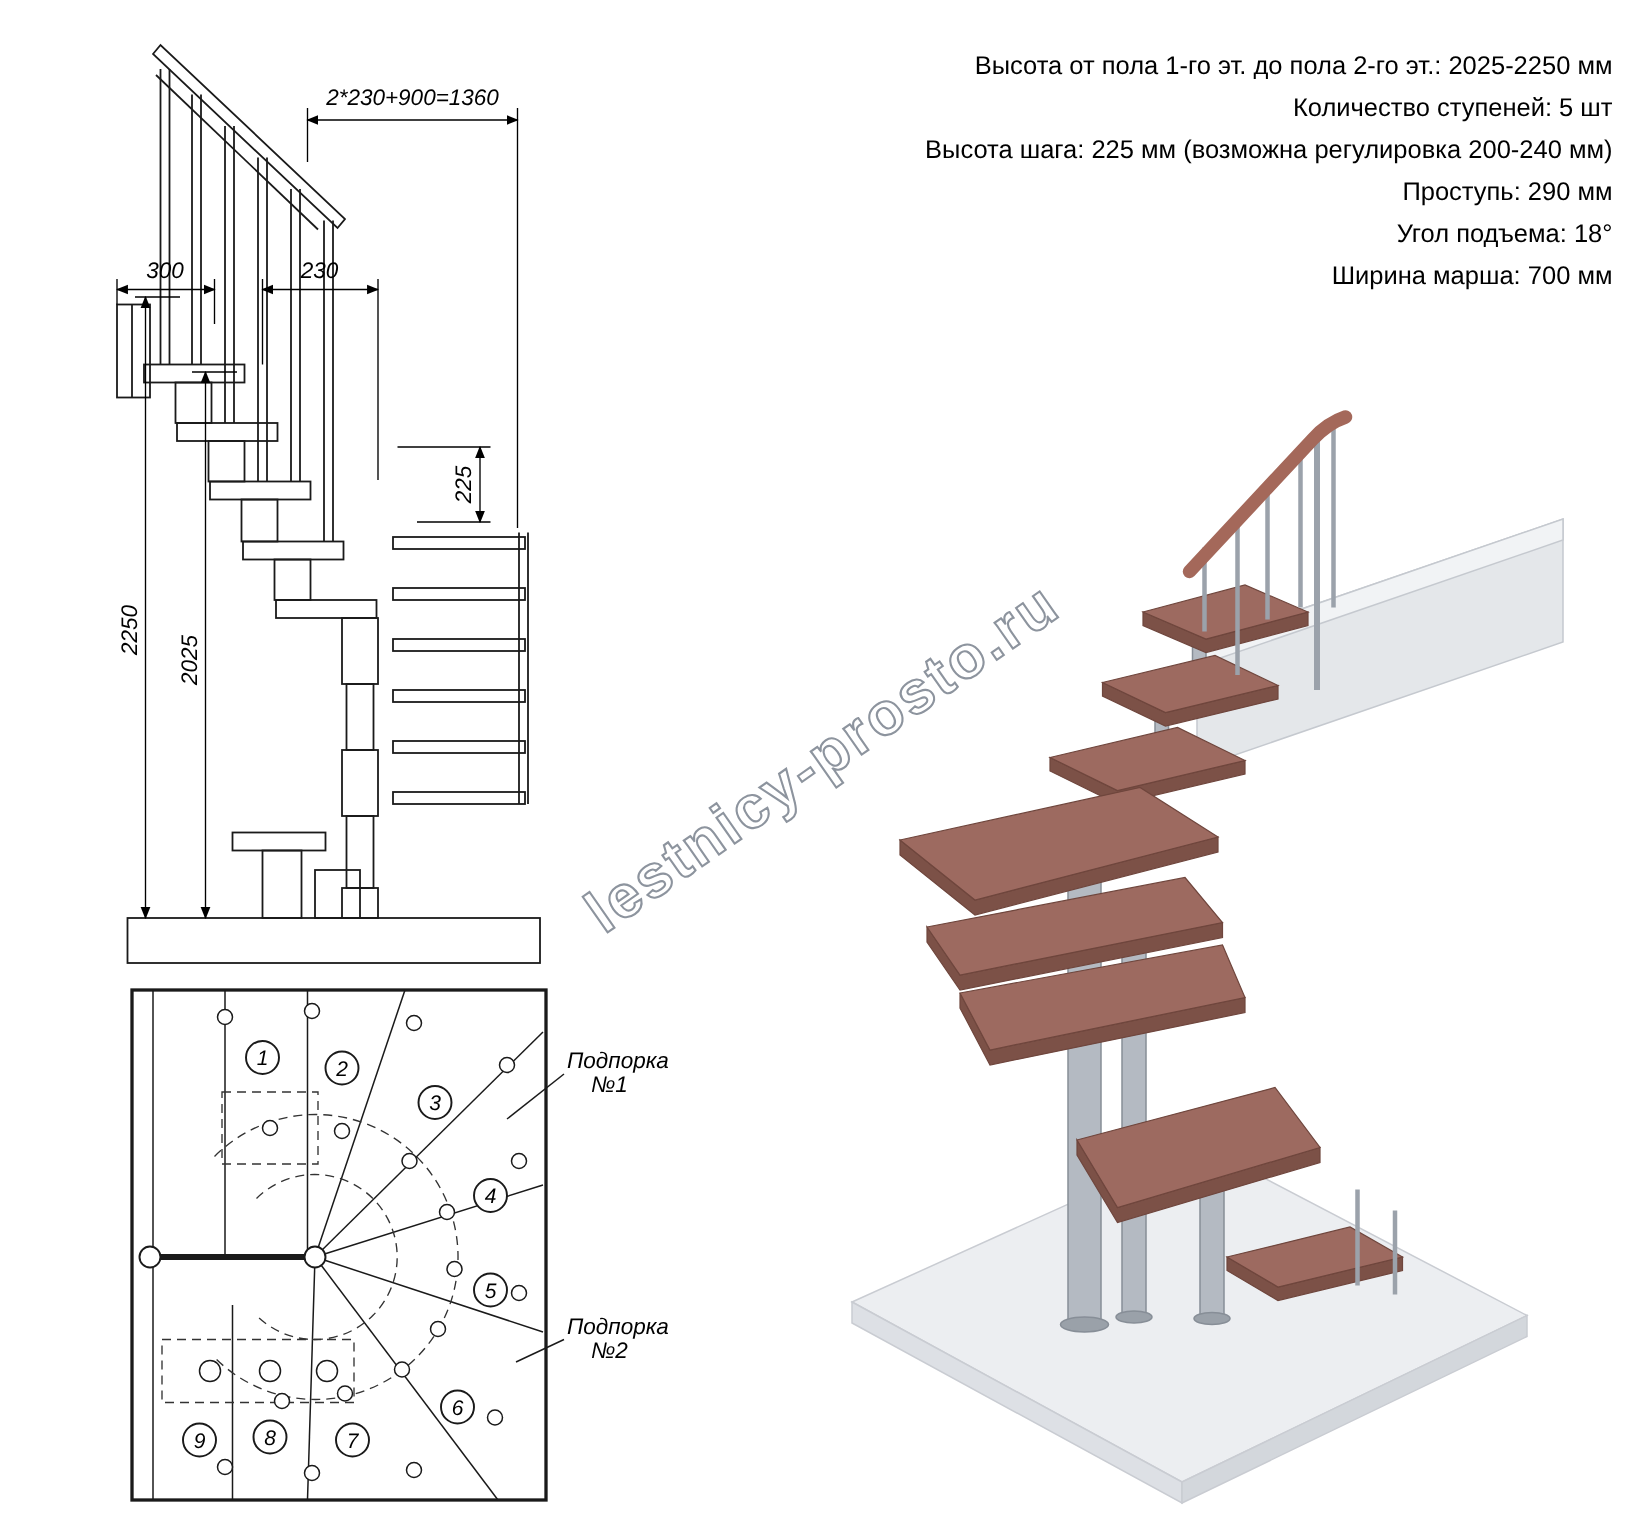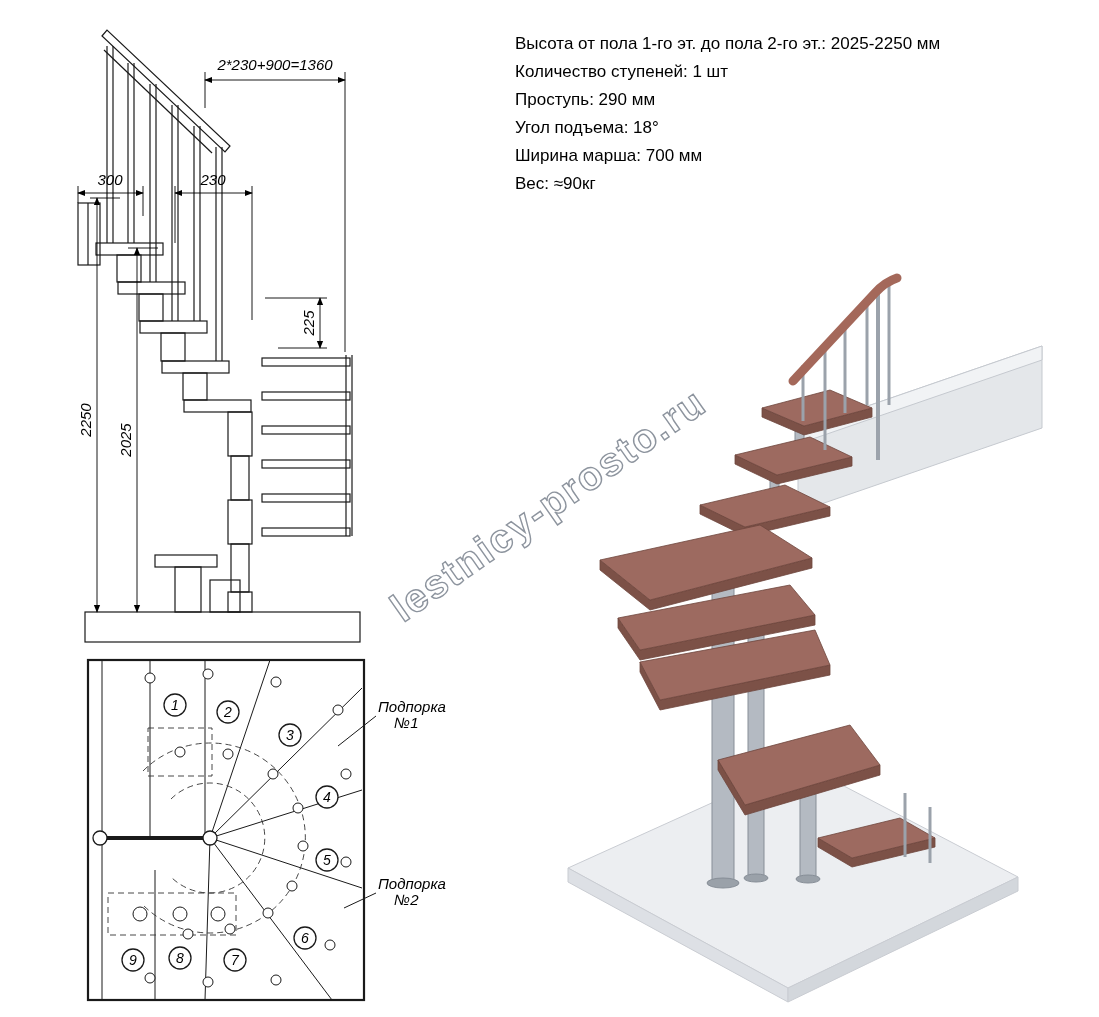--- a/index.html
+++ b/index.html
@@ -1,19 +1,19 @@
 <!DOCTYPE html>
 <html><head>
 <meta charset="utf-8">
 <style>
   html,body{margin:0;padding:0;background:#ffffff;}
   body{font-family:"Liberation Sans", sans-serif;color:#000;}
   #page{position:relative;width:1099px;height:1017px;background:#fff;overflow:hidden;}
   .abs{position:absolute;}
-  #specs{left:515px;top:30px;width:560px;}
+  #specs{left:515px;top:30px;width:560px;text-align:right;}
   #specs .spec-line{font-size:17px;line-height:28px;white-space:nowrap;color:#000;}
   svg text{font-family:"Liberation Sans", sans-serif;}
   .dimtext{font-style:italic;font-size:15px;fill:#000;}
   .stepnum{font-style:italic;font-size:14px;fill:#000;}
   .callout{font-style:italic;font-size:15px;fill:#000;}
 </style>
 </head>
 <body>
 
 <div id="page">
@@ -106,25 +106,25 @@
     <text class="dimtext" x="215" y="50" text-anchor="middle">2*230+900=1360</text>
     <text class="dimtext" x="50" y="165" text-anchor="middle">300</text>
     <text class="dimtext" x="153" y="165" text-anchor="middle">230</text>
     <text class="dimtext" transform="rotate(-90 254 303)" x="254" y="303" text-anchor="middle">225</text>
     <text class="dimtext" transform="rotate(-90 31 400)" x="31" y="400" text-anchor="middle">2250</text>
     <text class="dimtext" transform="rotate(-90 71 420)" x="71" y="420" text-anchor="middle">2025</text>
   </svg>
 
   <div class="abs" id="specs">
     <div class="spec-line">Высота от пола 1-го эт. до пола 2-го эт.: 2025-2250 мм</div>
-    <div class="spec-line">Количество ступеней: 1 шт</div>
+    <div class="spec-line">Количество ступеней: 5 шт</div>
+    <div class="spec-line">Высота шага: 225 мм (возможна регулировка 200-240 мм)</div>
     <div class="spec-line">Проступь: 290 мм</div>
     <div class="spec-line">Угол подъема: 18°</div>
     <div class="spec-line">Ширина марша: 700 мм</div>
-    <div class="spec-line">Вес: ≈90кг</div>
   </div>
 
   <svg class="abs" style="left:80px;top:650px" width="380" height="367" viewBox="0 0 380 367">
     <g stroke="#1a1a1a" fill="none">
       <rect x="8" y="10" width="276" height="340" stroke-width="2.2"></rect>
       <line x1="22" y1="10" x2="22" y2="350" stroke-width="1"></line>
 
       <line x1="70" y1="10" x2="70" y2="188" stroke-width="1"></line>
       <line x1="125" y1="10" x2="125" y2="188" stroke-width="1"></line>
       <line x1="75" y1="220" x2="75" y2="350" stroke-width="1"></line>

